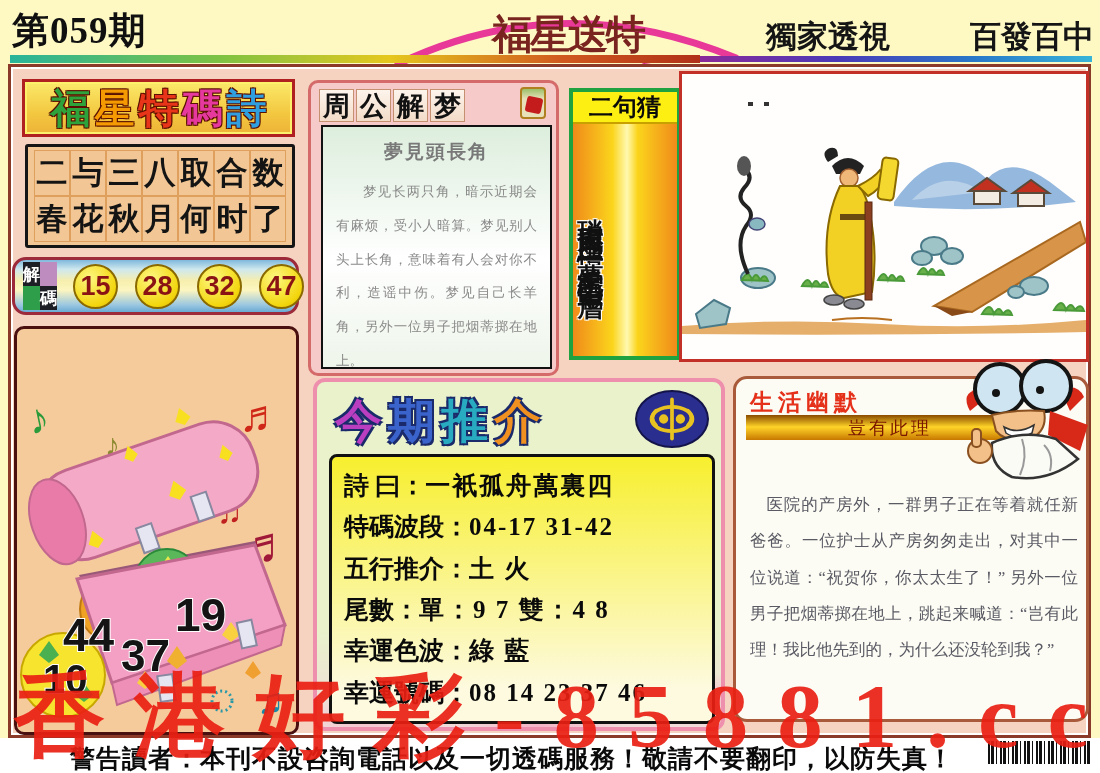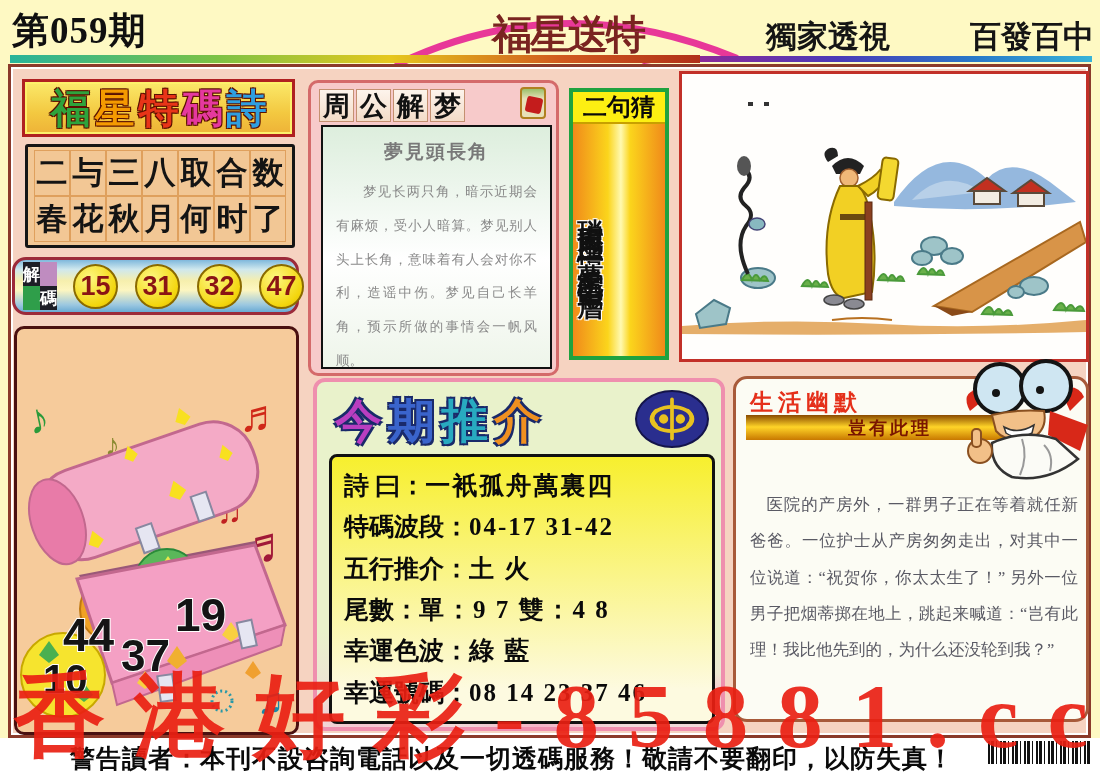--- a/index.html
+++ b/index.html
@@ -44,21 +44,21 @@
   .dream-box { position:absolute; left:308px; top:80px; width:251px; height:296px; border:3px solid #d46a6a; border-radius:10px; background:#f7caca; }
   .dream-title { position:absolute; left:8px; top:6px; display:flex; gap:2px; }
   .dream-title span { width:35px; height:33px; border:1px solid #c49070; background:linear-gradient(#fdf4ec,#f3dcc8); display:flex; align-items:center; justify-content:center; font-size:27px; font-weight:bold; color:#111; }
   .dream-seal { position:absolute; right:10px; top:4px; width:26px; height:32px; border:2px solid #b08020; border-radius:4px; background:linear-gradient(180deg,#9ac06a 0%,#e8e0b8 35%,#e8e0b8 100%); }
   .dream-seal i { position:absolute; left:4px; top:8px; width:16px; height:16px; background:#c41c1c; border-radius:3px; transform:rotate(12deg); display:block; }
   .dream-inner { position:absolute; left:10px; top:42px; width:231px; height:244px; border:2px solid #111; background:linear-gradient(180deg,#ddeedd,#ffffff 55%,#eef5ea); }
   .dream-head { margin-top:12px; text-align:center; font-size:19px; font-weight:bold; color:#787878; letter-spacing:2px; }
   .dream-body { margin:10px 13px 0 13px; font-size:13.5px; line-height:2.5; color:#8a8a8a; text-align:justify; text-indent:2em; }
 
   
-  .twoline-box { position:absolute; left:569px; top:88px; width:100px; height:272px; border:4px solid #1fa23f; background:linear-gradient(90deg,#f08a1a,#fbd51c 38%,#fff9b0 52%,#fbd51c 62%,#f08a1a); }
+  .twoline-box { position:absolute; left:569px; top:88px; width:112px; height:272px; border:4px solid #1fa23f; background:linear-gradient(90deg,#f08a1a,#fbd51c 38%,#fff9b0 52%,#fbd51c 62%,#f08a1a); }
   .twoline-title { height:32px; background:#fdef12; border-bottom:2px solid #c8a000; display:flex; align-items:center; justify-content:center; font-size:24px; font-weight:bold; color:#0a0a0a; font-family:"Liberation Sans","DejaVu Sans",sans-serif; }
   .twoline-body { height:228px; display:flex; justify-content:center; align-items:center; writing-mode:vertical-rl; text-orientation:upright; gap:10px; font-size:26px; font-weight:bold; color:#111; letter-spacing:5px; text-shadow:1px 1px 0 #fff,-1px -1px 0 #fff,1px -1px 0 #fff,-1px 1px 0 #fff; }
 
   
   .cartoon-box { position:absolute; left:679px; top:71px; width:410px; height:291px; border:3px solid #c23028; background:#fff; box-shadow:inset 0 0 0 2px #f6d3c1, inset 0 0 0 3px #d88; }
   .cartoon-box svg { width:100%; height:100%; display:block; }
 
   
   .rec-box { position:absolute; left:313px; top:378px; width:412px; height:353px; border:4px solid #ef8fae; border-radius:12px;
     background:radial-gradient(ellipse 90px 40px at 12% 97%,#f6bccb 0%,transparent 60%),radial-gradient(ellipse 130px 55px at 55% 100%,#f4b3c6 0%,transparent 65%),radial-gradient(ellipse 110px 45px at 95% 92%,#f6bccb 0%,transparent 60%),linear-gradient(180deg,#e9f2cb,#e9f2cb 72%,#f0dada); }
@@ -66,21 +66,21 @@
   .rec-title span { font-size:47px; font-weight:bold; font-family:"Liberation Sans","DejaVu Sans",sans-serif; text-shadow:2px 2px 0 #1a2a6a,-2px -2px 0 #1a2a6a,2px -2px 0 #1a2a6a,-2px 2px 0 #1a2a6a; }
   .rec-title span:nth-child(1){color:#b93ec0}.rec-title span:nth-child(2){color:#3a64cc}.rec-title span:nth-child(3){color:#28aac0}.rec-title span:nth-child(4){color:#f09020}
   .rec-badge { position:absolute; right:12px; top:8px; width:74px; height:58px; background:#2a2e8e; border:2px solid #14144a; border-radius:50%; }
   .rec-inner { position:absolute; left:12px; top:72px; width:386px; height:270px; border:3px solid #111; border-radius:8px; background:linear-gradient(180deg,#f7ef2e,#fdfae0 88%); padding:8px 12px; display:flex; flex-direction:column; justify-content:space-around; }
   .rec-row { font-size:25px; font-weight:bold; color:#0a0a0a; white-space:nowrap; }
   .rec-row .val { font-family:Liberation Serif, serif; letter-spacing:2px;margin-top:22px; }
 
   
   .humor-box { position:absolute; left:733px; top:376px; width:356px; height:346px; border:3px solid #a85a3a; border-radius:14px; background:#fcfcf4; }
   .humor-title { position:absolute; left:14px; top:8px; font-size:23px; font-weight:bold; color:#e5301a; letter-spacing:5px; font-family:"Liberation Sans","DejaVu Sans",sans-serif; }
-  .humor-bar { position:absolute; left:10px; top:36px; width:288px; height:25px; background:linear-gradient(180deg,#8a4a00,#ffd428 48%,#c87800); display:flex; align-items:center; justify-content:center; font-size:18px; font-weight:bold; color:#7a1600; letter-spacing:3px;text-align:center; }
+  .humor-bar { position:absolute; left:10px; top:36px; width:288px; height:25px; background:linear-gradient(180deg,#8a4a00,#ffd428 48%,#c87800); display:flex; align-items:center; justify-content:center; font-size:18px; font-weight:normal; color:#7a1600; letter-spacing:3px;text-align:center; }
   .humor-body { position:absolute; left:14px; top:108px; width:328px; font-size:16.5px; line-height:2.2; color:#5a5a64; text-align:justify; text-indent:1em; }
   .doctor-art { position:absolute; right:-6px; top:-20px; width:140px; height:128px; }
 
   
   .watermark { position:absolute; left:14px; top:664px; width:1074px; height:104px; display:flex; justify-content:space-between; align-items:center; z-index:60; pointer-events:none; }
   .watermark span { font-size:91px; font-weight:bold; color:rgba(233,32,18,.92); font-family:"Liberation Serif","DejaVu Serif",serif; line-height:1; }
 
   
   .footer { position:absolute; left:0; top:738px; width:1100px; height:35px; background:#fff; }
   .warning { position:absolute; left:70px; top:4px; font-size:25px; font-weight:bold; color:#0a0a0a; letter-spacing:1px; }
@@ -135,21 +135,21 @@
 
   <div class="decode-bar">
     <div class="decode-grid">
       <div class="dg-label">解</div>
       <div class="dg-purple"></div>
       <div class="dg-green"></div>
       <div class="dg-label">碼</div>
     </div>
     <div class="balls">
       <div class="ball">15</div>
-      <div class="ball">31</div>
+      <div class="ball">28</div>
       <div class="ball">32</div>
       <div class="ball">47</div>
     </div>
   </div>
 
   <div class="treasure-box">
     <svg class="treasure-art" viewBox="0 0 285 355">
 
       <text x="14" y="52" font-size="42" fill="#2a9a3a" transform="rotate(-12 14 52)">♪</text>
       <text x="88" y="72" font-size="30" fill="#8a8a30">♪</text>
@@ -207,21 +207,21 @@
         <span>周</span>
         <span>公</span>
         <span>解</span>
         <span>梦</span>
       </div>
     <div class="dream-seal">
         <i></i>
       </div>
     <div class="dream-inner">
       <div class="dream-head">夢見頭長角</div>
-      <div class="dream-body">梦见长两只角，暗示近期会有麻烦，受小人暗算。梦见别人头上长角，意味着有人会对你不利，造谣中伤。梦见自己长羊角，预示所做的事情会一帆风顺。</div>
+      <div class="dream-body">梦见长两只角，暗示近期会有麻烦，受小人暗算。梦见别人头上长角，意味着有人会对你不利，造谣中伤。梦见自己长羊角，另外一位男子把烟蒂掷在地上。</div>
     </div>
   </div>
 
   <div class="twoline-box">
     <div class="twoline-title">二句猜</div>
     <div class="twoline-body">
       <span>瑣窗風雨三二情</span>
       <span>夢繞雲山十二層</span>
     </div>
   </div>

